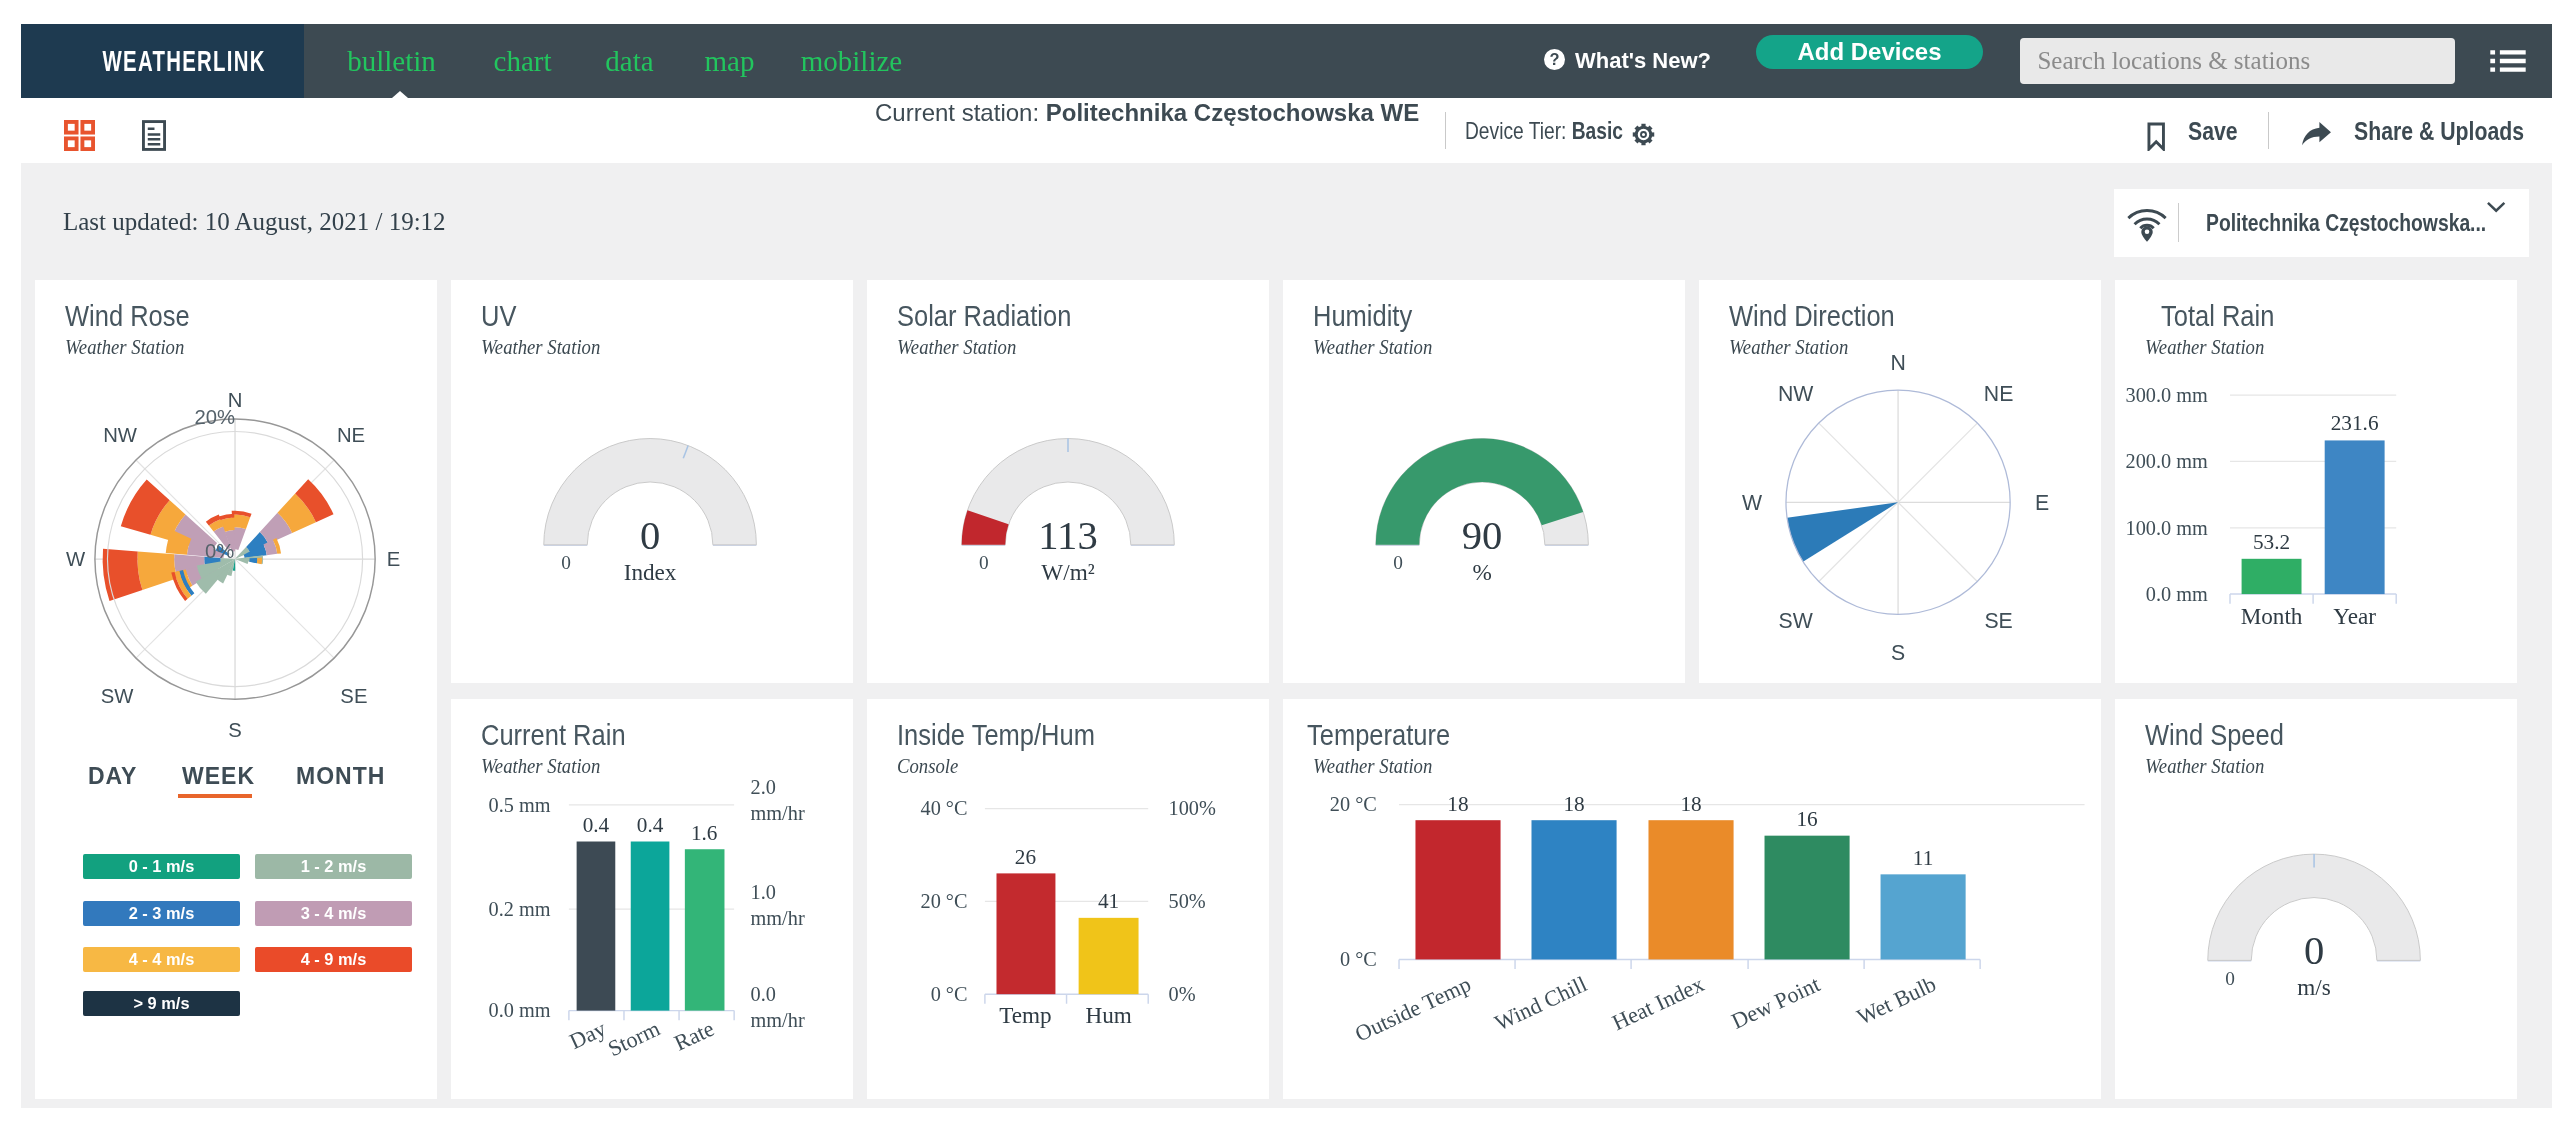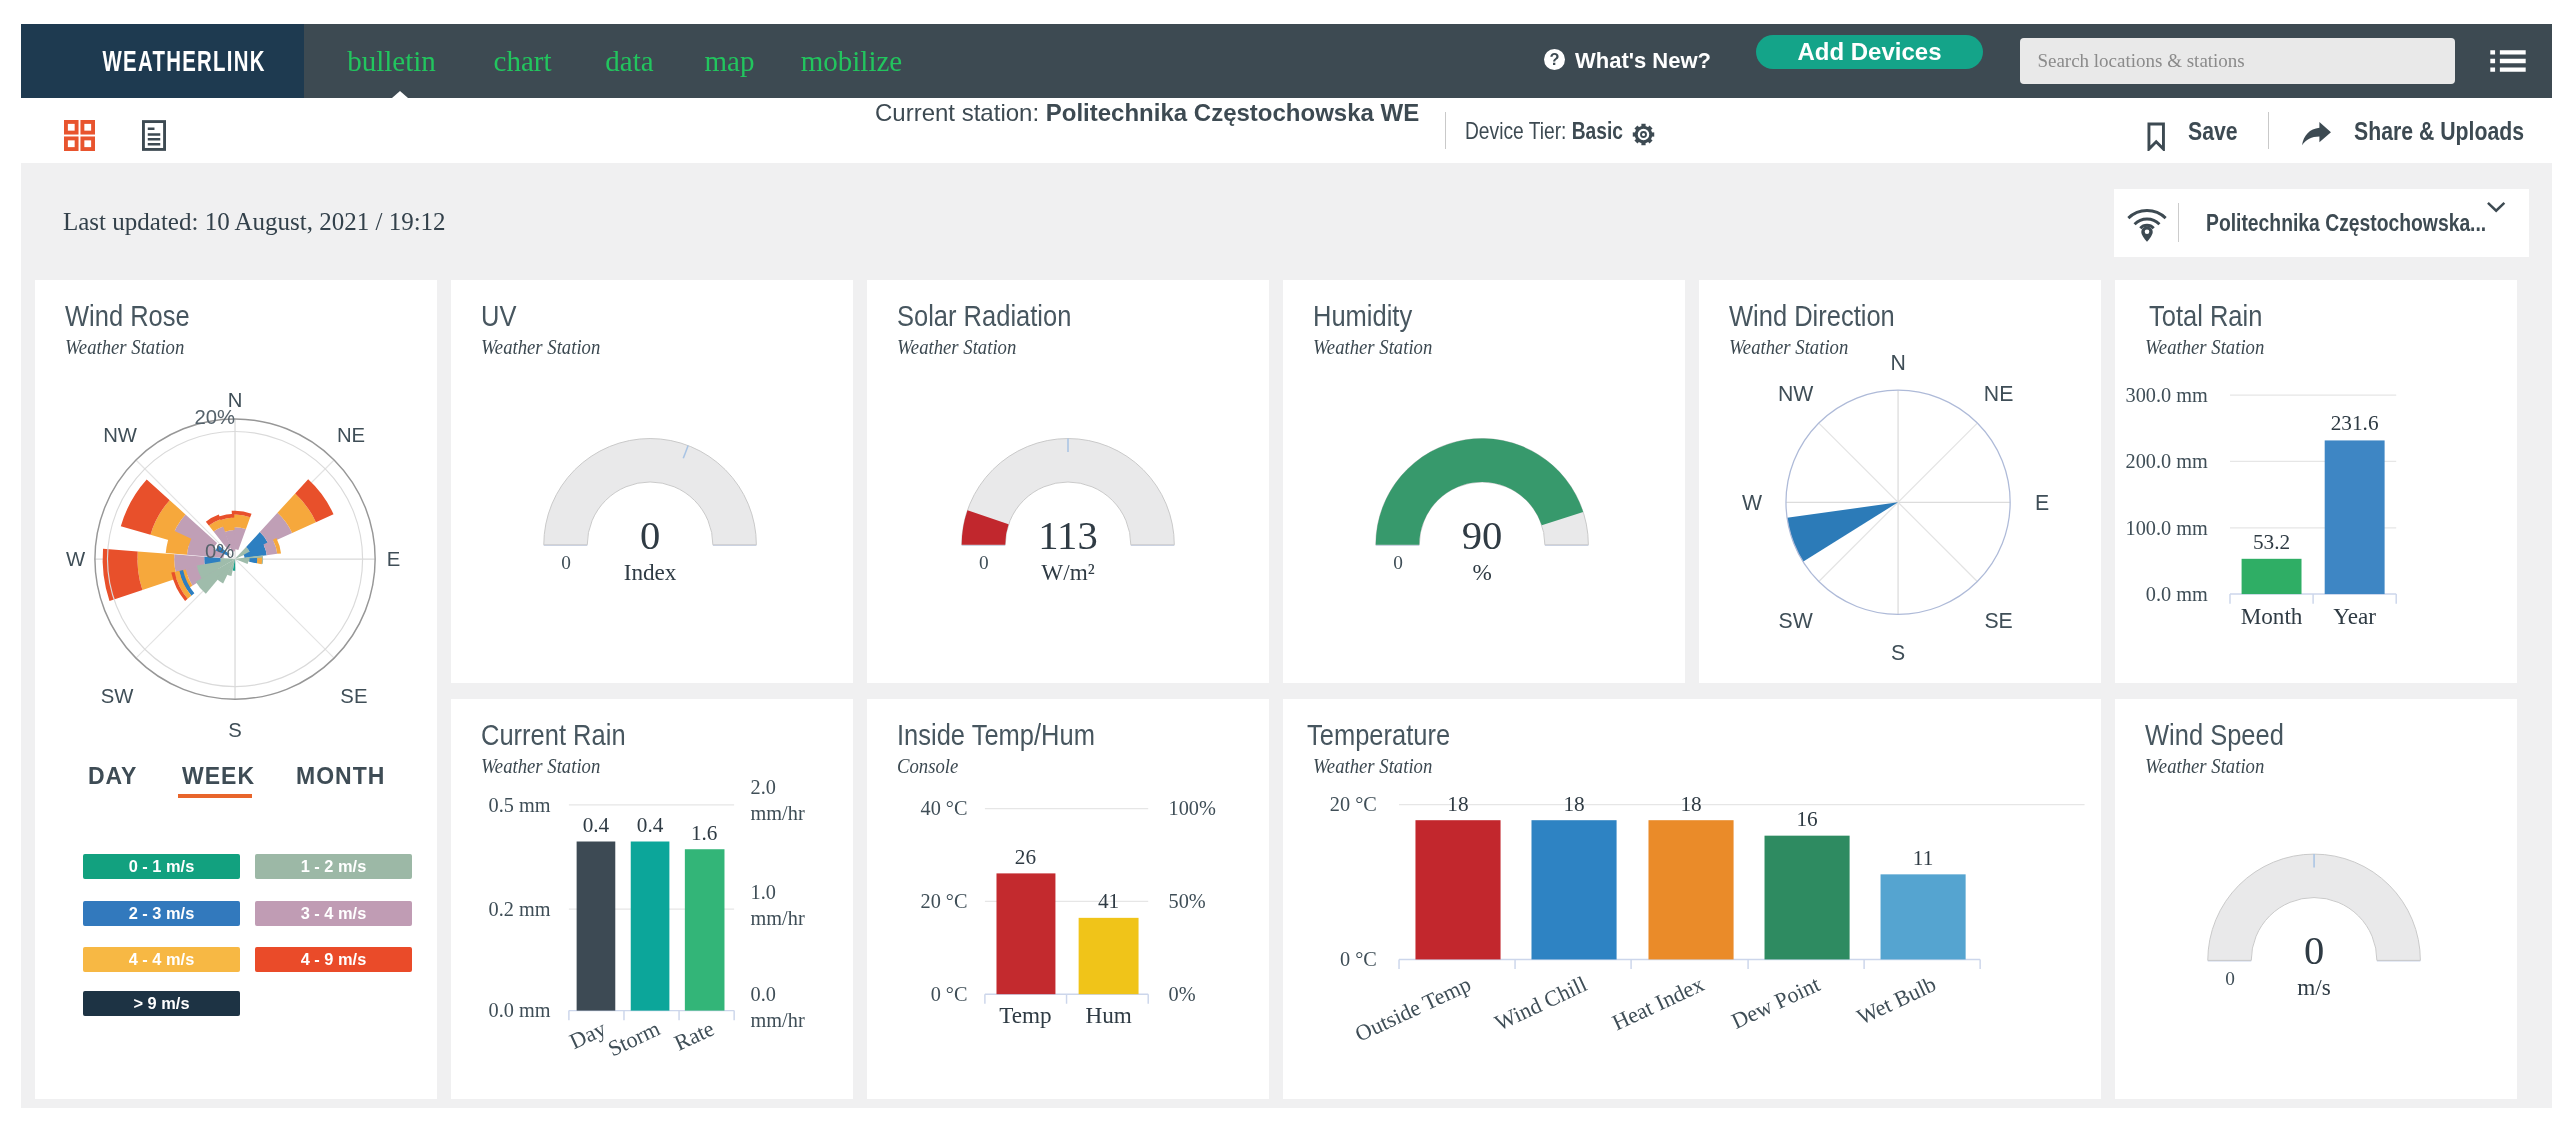--- a/index.html
+++ b/index.html
@@ -24,21 +24,21 @@
     </div>
 <div class="navlink" style="left:293px;width:155px">bulletin</div>
 <div class="navlink" style="left:424px;width:155px">chart</div>
 <div class="navlink" style="left:531px;width:155px">data</div>
 <div class="navlink" style="left:631px;width:155px">map</div>
 <div class="navlink" style="left:753px;width:155px">mobilize</div>
 <div class="tri" style="left:371px"></div>
 <div style="position:absolute;left:1523px;top:25px;width:21px;height:21px;border-radius:50%;background:#fff;color:#3d4a52;font-size:16.4px;font-weight:bold;text-align:center;line-height:21px">?</div>
 <div style="position:absolute;left:1554px;top:0;height:74px;display:flex;align-items:center;color:#fff;font-size:22px;font-weight:bold">What's New?</div>
 <div style="position:absolute;left:1735px;top:10.6px;width:227px;height:34px;border-radius:23px;background:#14a489;color:#fff;font-size:24px;font-weight:bold;display:flex;align-items:center;justify-content:center">Add Devices</div>
-<div style="position:absolute;left:1999px;top:13.5px;width:435px;height:46px;border-radius:3.9px;background:#e9e9e9;color:#8b8b8b;font-family:'Liberation Serif',serif;font-size:19px;display:flex;align-items:center;padding-left:17.4px">Search locations &amp; stations</div>
+<div style="position:absolute;left:1999px;top:13.5px;width:435px;height:46px;border-radius:3.9px;background:#e9e9e9;color:#8b8b8b;font-family:'Liberation Serif',serif;font-size:25px;display:flex;align-items:center;padding-left:17.4px">Search locations &amp; stations</div>
 <svg style="position:absolute;left:2469px;top:26px" width="36" height="22" viewBox="0 0 37 23">
 <path d="M0 2.5 H5 M10 2.5 H37 M0 11.5 H5 M10 11.5 H37 M0 20.5 H5 M10 20.5 H37" stroke="#fff" stroke-width="4.6"></path>
     </svg>
 </div>
 <div class="toolbar"></div>
 <svg style="position:absolute;left:64px;top:120px" width="31" height="31" viewBox="0 0 32 32">
 <g fill="none" stroke="#e8542e" stroke-width="4">
 <rect x="2" y="2" width="11" height="11"></rect>
       <rect x="19" y="2" width="11" height="11"></rect>
 <rect x="2" y="19" width="11" height="11"></rect>
@@ -205,21 +205,21 @@
         <text x="310" y="125" font-family="Liberation Sans" font-size="22" fill="#3f4e57" text-anchor="middle">NE</text>
         <text x="355" y="238" font-family="Liberation Sans" font-size="22" fill="#3f4e57" text-anchor="middle">E</text>
         <text x="310" y="360" font-family="Liberation Sans" font-size="22" fill="#3f4e57" text-anchor="middle">SE</text>
         <text x="206" y="393" font-family="Liberation Sans" font-size="22" fill="#3f4e57" text-anchor="middle">S</text>
         <text x="100" y="360" font-family="Liberation Sans" font-size="22" fill="#3f4e57" text-anchor="middle">SW</text>
         <text x="55" y="238" font-family="Liberation Sans" font-size="22" fill="#3f4e57" text-anchor="middle">W</text>
         <text x="100" y="125" font-family="Liberation Sans" font-size="22" fill="#3f4e57" text-anchor="middle">NW</text>
       </svg></div>
   </div>
 <div class="card" style="left:2115px;top:280px;width:402px;height:403px">
-    <div class="ct" style="padding-left:34px"><span>Total Rain</span></div>
+    <div class="ct" style="padding-left:46px"><span>Total Rain</span></div>
     <div class="cs" style="padding-left:30px"><span>Weather Station</span></div>
     <div class="cw"><svg width="402" height="403" viewBox="0 0 416 417">
         <line x1="119" y1="119.2" x2="291" y2="119.2" stroke="#e6e6e6" stroke-width="1.3"></line>
         <text x="96" y="126.2" font-family="Liberation Serif" font-size="21" fill="#3f4e57" text-anchor="end">300.0 mm</text>
         <line x1="119" y1="187.8" x2="291" y2="187.8" stroke="#e6e6e6" stroke-width="1.3"></line>
         <text x="96" y="194.8" font-family="Liberation Serif" font-size="21" fill="#3f4e57" text-anchor="end">200.0 mm</text>
         <line x1="119" y1="256.4" x2="291" y2="256.4" stroke="#e6e6e6" stroke-width="1.3"></line>
         <text x="96" y="263.4" font-family="Liberation Serif" font-size="21" fill="#3f4e57" text-anchor="end">100.0 mm</text>
         <text x="96" y="332.0" font-family="Liberation Serif" font-size="21" fill="#3f4e57" text-anchor="end">0.0 mm</text>
         <line x1="119" y1="325.0" x2="291" y2="325.0" stroke="#ccd6eb" stroke-width="1.5"></line>

